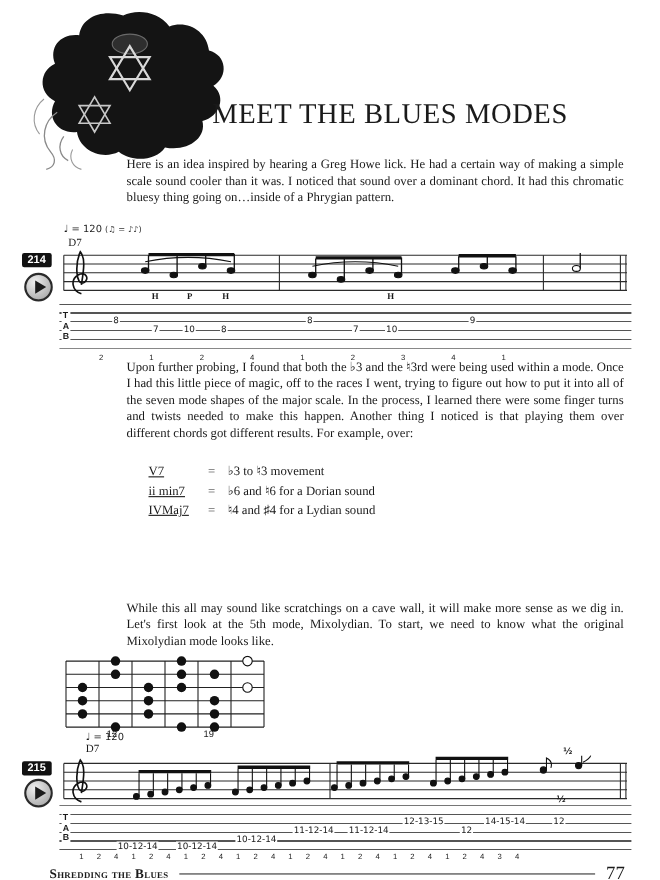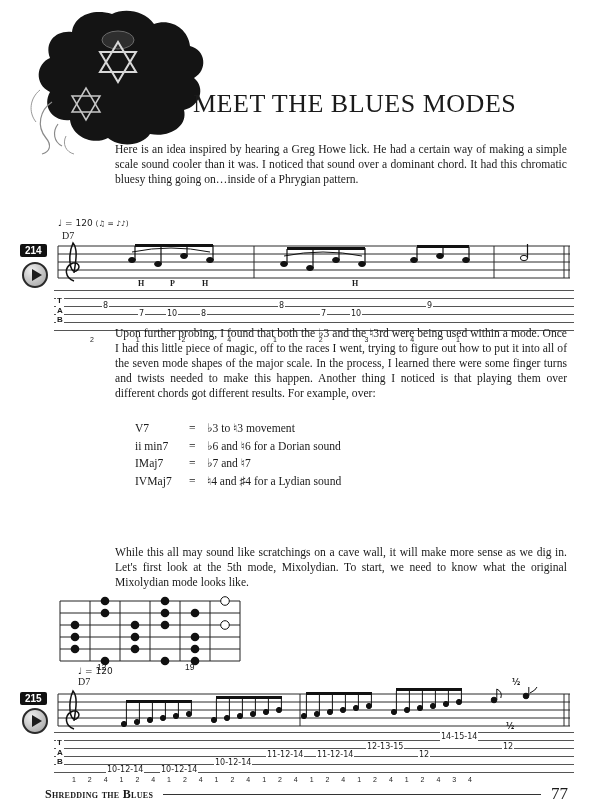--- a/index.html
+++ b/index.html
@@ -47,21 +47,21 @@
     background:#fff;padding:0 1px;white-space:nowrap;
   }
   .artic{position:absolute;top:-11px;font:bold 8px "Liberation Serif",serif;}
   .fingerrow{
     position:absolute;display:flex;justify-content:space-between;
     font:7px "Liberation Sans",sans-serif;color:#222;
   }
   .bendlbl{position:absolute;font:bold 8px "DejaVu Sans",sans-serif;}
   
   #mode-list{left:135px;top:420px;font-size:11.6px;line-height:17.5px;}
-  .mchord{display:inline-block;width:54px;}
+  .mchord{display:inline-block;width:54px;text-decoration:underline;}
   .meq{display:inline-block;width:18px;}
   
   #fret-diagram{left:55px;top:596px;width:190px;height:80px;}
   .fretlabel{position:absolute;font:8.5px "Liberation Sans",sans-serif;}
   
   #footer{
     left:45px;right:32px;top:784px;display:flex;align-items:center;gap:10px;
   }
   #footer-title{
     font-variant:small-caps;font-weight:bold;font-size:12px;letter-spacing:.3px;white-space:nowrap;text-align:center;
@@ -80,21 +80,21 @@
   <path d="M50 106 L78 106 L64 82 Z" fill="none" stroke="#c7c7c7" stroke-width="1.5"></path>
   <path d="M50 90 L78 90 L64 114 Z" fill="none" stroke="#c7c7c7" stroke-width="1.5"></path>
   <path d="M30 96 C18 104 14 120 24 132 C30 139 28 146 20 148 M36 118 C30 126 32 136 40 140" stroke="#8a8a8a" fill="none" stroke-width="1.2"></path>
   <path d="M18 84 C8 92 6 106 14 116 M44 130 C40 138 44 146 52 148" stroke="#9a9a9a" fill="none" stroke-width="1"></path>
 </svg>
 
 <h1 class="abs" id="page-title">MEET THE BLUES MODES</h1>
 
 <p class="abs body-text" style="top:142px">Here is an idea inspired by hearing a Greg Howe lick. He had a certain way of making a simple scale sound cooler than it was. I noticed that sound over a dominant chord. It had this chromatic bluesy thing going on…inside of a Phrygian pattern.</p>
 
-<div class="abs ex" style="top:218px;height:130px">
+<div class="abs ex" style="top:204px;height:130px">
   <span class="abs music tempo" style="left:38px;top:0"><span>♩ = 120</span> <span class="swing">(♫ = ♪♪)</span></span>
   <span class="abs chordlbl" style="left:42px;top:12px">D7</span>
   <span class="abs badge" style="left:0;top:26px">214</span>
   <div class="abs play" style="left:2px;top:44px">
     <span class="play-tri"></span>
   </div>
 
   <svg class="abs" style="left:34px;top:22px" width="520" height="46" viewBox="0 0 520 46">
     <path d="M4 6H516M4 14H516M4 22H516M4 30H516M4 38H516" stroke="#2b2b2b" stroke-width="1" fill="none"></path>
     <path d="M4 6V38M200 6V38M440 6V38M510 6V38M515 6V38" stroke="#2b2b2b" stroke-width="1" fill="none"></path>
@@ -161,21 +161,20 @@
       <span>4</span>
       <span>1</span>
     </div>
 </div>
 
 <p class="abs body-text" style="top:326px">Upon further probing, I found that both the ♭3 and the ♮3rd were being used within a mode. Once I had this little piece of magic, off to the races I went, trying to figure out how to put it into all of the seven mode shapes of the major scale. In the process, I learned there were some finger turns and twists needed to make this happen. Another thing I noticed is that playing them over different chords got different results. For example, over:</p>
 
 <div class="abs" id="mode-list">
   <div><span class="mchord">V7</span><span class="meq">=</span><span>♭3 to ♮3 movement</span></div>
   <div><span class="mchord">ii min7</span><span class="meq">=</span><span>♭6 and ♮6 for a Dorian sound</span></div>
-  <div><span class="mchord">IMaj7</span><span class="meq">=</span><span>♭7 and ♮7</span></div>
   <div><span class="mchord">IVMaj7</span><span class="meq">=</span><span>♮4 and ♯4 for a Lydian sound</span></div>
 </div>
 
 <p class="abs body-text" style="top:545px">While this all may sound like scratchings on a cave wall, it will make more sense as we dig in. Let's first look at the 5th mode, Mixolydian. To start, we need to know what the original Mixolydian mode looks like.</p>
 
 <div class="abs" id="fret-diagram">
   <svg width="190" height="70" viewBox="0 0 190 70">
     <path d="M5 5H185M5 17H185M5 29H185M5 41H185M5 53H185M5 65H185" stroke="#222" stroke-width="1" fill="none"></path>
     <path d="M5 5V65M35 5V65M65 5V65M95 5V65M125 5V65M155 5V65M185 5V65" stroke="#222" stroke-width="1" fill="none"></path>
     <g id="diagram-dots">
@@ -272,21 +271,21 @@
         <span>A</span>
         <span>B</span>
       </div>
     <span class="tabnum" style="left:52px;top:33px">10-12-14</span>
     <span class="tabnum" style="left:106px;top:33px">10-12-14</span>
     <span class="tabnum" style="left:160px;top:26px">10-12-14</span>
     <span class="tabnum" style="left:212px;top:18px">11-12-14</span>
     <span class="tabnum" style="left:262px;top:18px">11-12-14</span>
     <span class="tabnum" style="left:312px;top:10px">12-13-15</span>
     <span class="tabnum" style="left:364px;top:18px">12</span>
-    <span class="tabnum" style="left:386px;top:0">14-15-14</span>
+    <span class="tabnum" style="left:386px;top:10px">14-15-14</span>
     <span class="tabnum" style="left:448px;top:10px">12</span>
     <span class="bendlbl" style="left:452px;top:-10px">½</span>
   </div>
 
   <div class="fingerrow" style="left:52px;top:112px;width:400px">
       <span>1</span>
       <span>2</span>
       <span>4</span>
       <span>1</span>
       <span>2</span>

